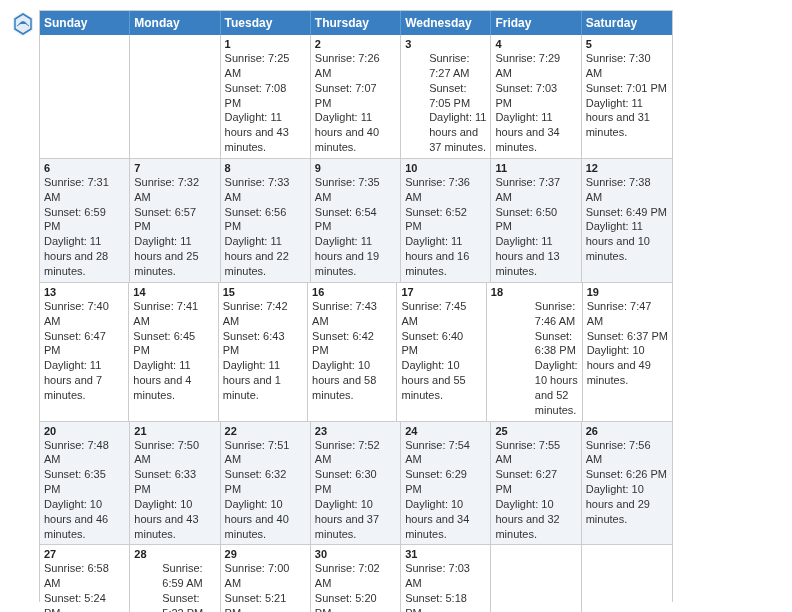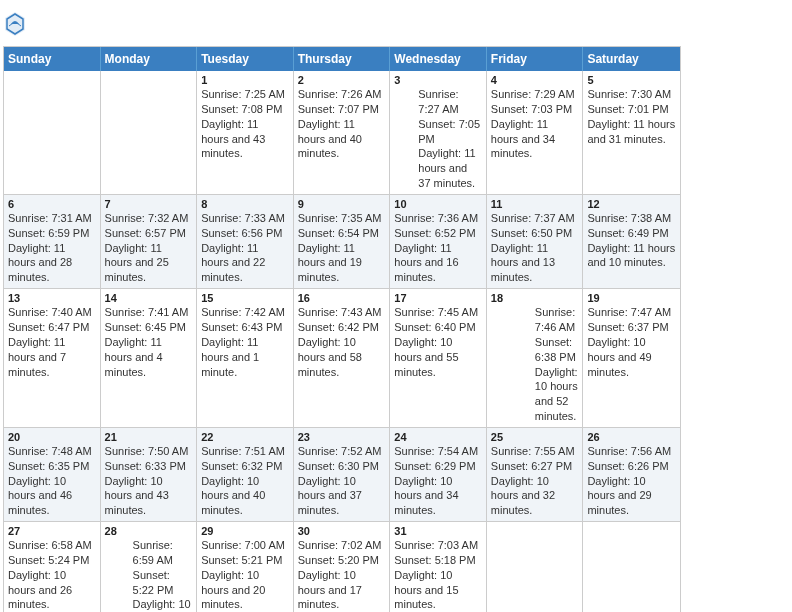--- a/index.html
+++ b/index.html
@@ -6,23 +6,23 @@
     body {
       font-family: Arial, sans-serif;
       background: #fff;
       width: 792px;
       height: 612px;
       overflow: hidden;
     }
     .page {
       width: 684px;
       height: 612px;
-      padding: 10px 3px;
-      display: flex;
-      flex-direction: column;
+      padding: 10px 11px;
+      display: flex;
+      flex-direction: row;
     }
     .header {
       display: flex;
       justify-content: space-between;
       align-items: flex-start;
       margin-bottom: 8px;
     }
     .logo {
       display: flex;
       align-items: center;

